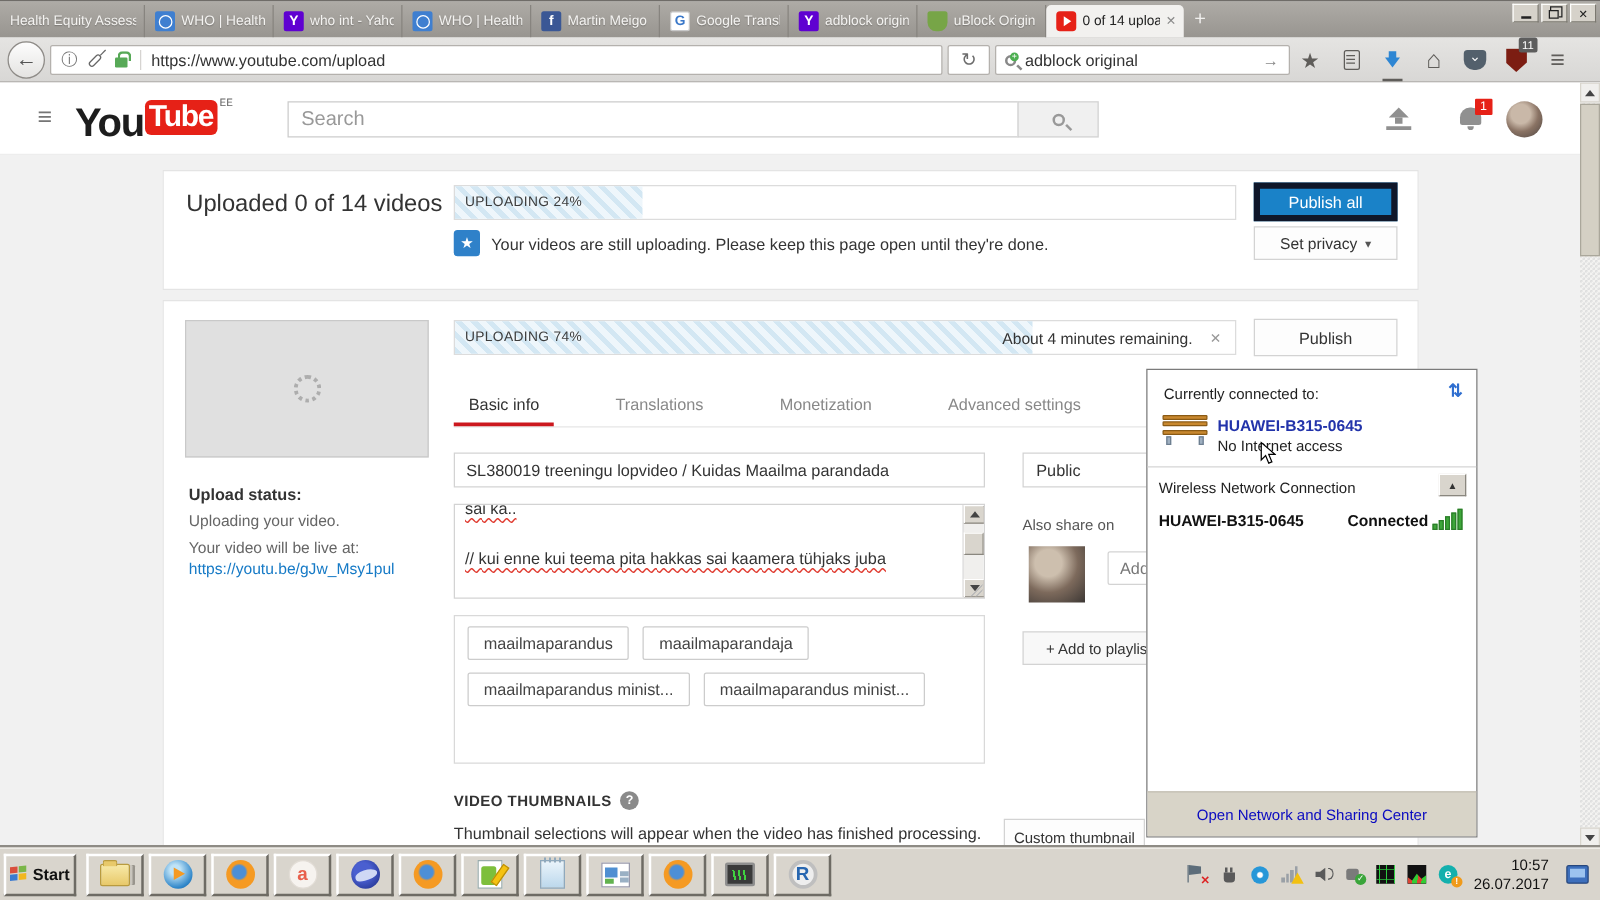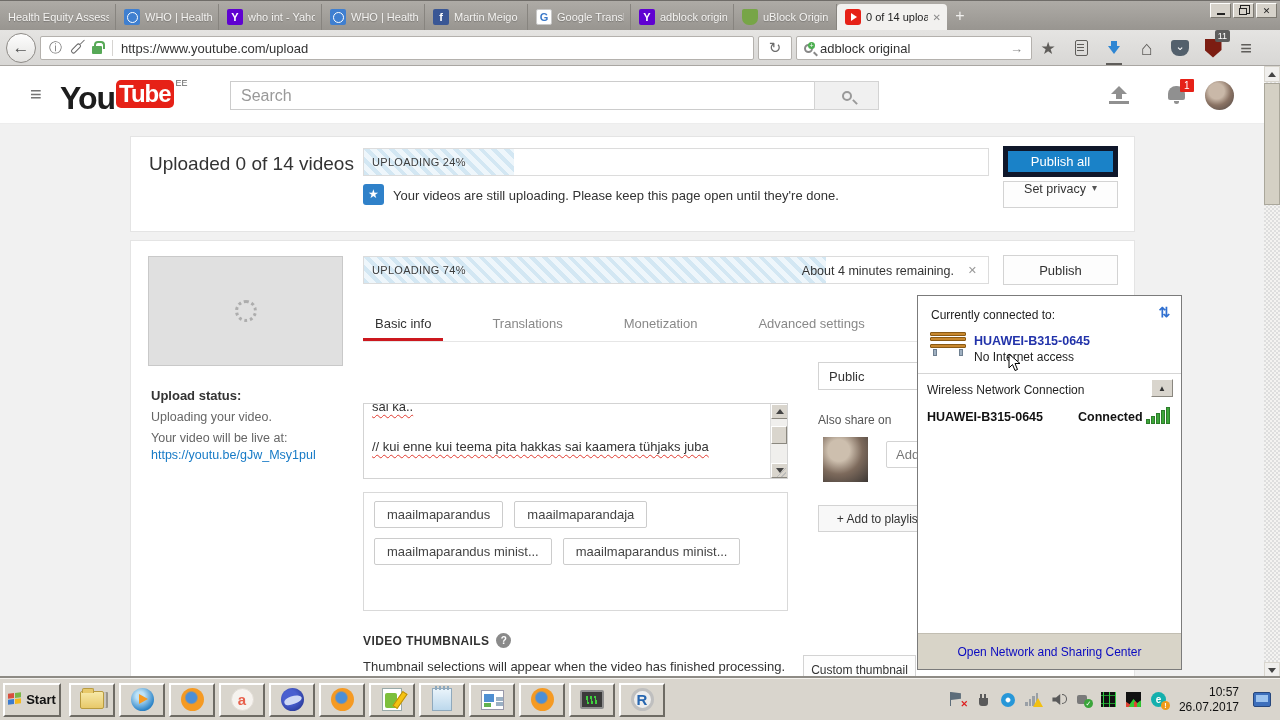--- a/index.html
+++ b/index.html
@@ -70,21 +70,21 @@
 
   
   .viewport { position:absolute; left:0; top:66px; width:1280px; height:612px; background:#f1f1f1; overflow:hidden; }
 
   
   .ytheader { position:absolute; left:0; top:0; width:1264px; height:58px; background:#fff; border-bottom:1px solid #ededed; }
   .yt-burger { position:absolute; left:30px; top:17px; font-size:20px; color:#757575; }
   .yt-logo { position:absolute; left:60px; top:14px; display:flex; align-items:flex-start; }
   .yt-you { font-size:32px; font-weight:bold; color:#1d1d1d; letter-spacing:-1px; }
   .yt-tube { font-size:24px; font-weight:bold; color:#fff; background:#e62117; border-radius:5px; padding:0 3px; margin-left:1px; letter-spacing:-1px; }
-  .yt-region { font-size:9px; color:#666; margin:-2px 0 0 2px; }
+  .yt-region { font-size:9px; color:#666; margin:-2px 0 0 2px;font-family:Liberation Mono, monospace; }
   .yt-search { position:absolute; left:230px; top:15px; width:585px; height:29px; border:1px solid #ccc; background:#fff; padding:0 10px;
     font-size:16px; color:#333; outline:none; font-family:"Liberation Sans",sans-serif; }
   .yt-search::placeholder { color:#999; }
   .yt-searchbtn { position:absolute; left:814px; top:15px; width:65px; height:29px; background:#f0f0f0; border:1px solid #d3d3d3; display:flex; align-items:center; justify-content:center; }
   .yt-searchbtn .i-mag2 { width:10px; height:10px; border:2px solid #999; border-radius:50%; position:relative; }
   .yt-searchbtn .i-mag2::after { content:""; position:absolute; left:8px; top:8px; width:6px; height:2px; background:#999; transform:rotate(45deg); }
   .yt-upload { position:absolute; left:1108px; top:20px; width:22px; height:18px; }
   .yt-upload .arr { width:0; height:0; border-left:8px solid transparent; border-right:8px solid transparent; border-bottom:8px solid #909090; margin-left:3px; }
   .yt-upload .stem { width:6px; height:5px; background:#909090; margin-left:8px; }
   .yt-upload .base { width:20px; height:3px; background:#909090; margin:2px 0 0 1px; }
@@ -102,21 +102,21 @@
 
   .pbar { position:absolute; left:232px; top:11px; width:626px; height:28px; background:#fff; border:1px solid #dcdcdc; }
   .pbar .fill { position:absolute; left:0; top:0; height:100%; background:repeating-linear-gradient(45deg,#d3e7f3 0 4px,#eef6fb 4px 9px); }
   .pbar .plabel { position:absolute; left:8px; top:7px; font-size:11px; color:#3d3d3d; letter-spacing:.3px; z-index:2; }
   .pbar .premain { position:absolute; right:34px; top:7px; font-size:12.5px; color:#333; z-index:2; }
   .pbar .pclose { position:absolute; right:11px; top:7px; font-size:11px; color:#999; z-index:2; }
 
   .star-tile { position:absolute; left:232px; top:47px; width:21px; height:21px; background:#2f81c9; border-radius:3px; color:#fff; font-size:12px; text-align:center; line-height:21px; }
   .notice { position:absolute; left:262px; top:51px; font-size:13px; color:#333; }
   .btn-blue { position:absolute; left:872px; top:9px; width:115px; height:31px; background:#1a82c8; border:5px solid #0f172a; color:#fff; font-size:13px; display:flex; align-items:center; justify-content:center; }
-  .btn-privacy { position:absolute; left:872px; top:44px; width:115px; height:27px; background:#fdfdfd; border:1px solid #d3d3d3; color:#333; font-size:12.5px; display:flex; align-items:flex-start; justify-content:center; gap:6px; }
+  .btn-privacy { position:absolute; left:872px; top:44px; width:115px; height:27px; background:#fdfdfd; border:1px solid #d3d3d3; color:#333; font-size:12.5px; display:flex; align-items:center; justify-content:center; gap:6px; }
   .btn-privacy .dd { font-size:10px; color:#555; }
 
   .thumb-ph { position:absolute; left:17px; top:15px; width:195px; height:110px; background:#e0e0e0; border:1px solid #c9c9c9; display:flex; align-items:center; justify-content:center; }
   .spinner { width:22px; height:22px; border:3px dotted #adadad; border-radius:50%; }
   .ustat-h { position:absolute; left:20px; top:147px; font-size:13px; font-weight:bold; color:#333; }
   .ustat-1 { position:absolute; left:20px; top:169px; font-size:12.5px; color:#666; }
   .ustat-2 { position:absolute; left:20px; top:190px; font-size:12.5px; color:#666;text-align:right; }
   .ustat-link { position:absolute; left:20px; top:207px; font-size:12.5px; color:#167ac6; }
 
   .pbar2 { top:15px; }
@@ -391,20 +391,21 @@
       </div>
       <div class="btn-publish">Publish</div>
 
       <div class="yt-tabs">
         <div class="yt-tab active">Basic info</div>
         <div class="yt-tab">Translations</div>
         <div class="yt-tab">Monetization</div>
         <div class="yt-tab">Advanced settings</div>
       </div>
 
+      <input class="f-title" value="SL380019 treeningu lopvideo / Kuidas Maailma parandada" style="">
       <div class="f-privacy">Public</div>
 
       <div class="f-desc">
         <div class="desc-inner">
           <span class="desc-line wavy">sai ka..</span>
           <span class="desc-line"></span>
           <span class="desc-line wavy">// kui enne kui teema pita hakkas sai kaamera tühjaks juba</span>
         </div>
         <div class="mini-scroll">
           <div class="mini-btn">

